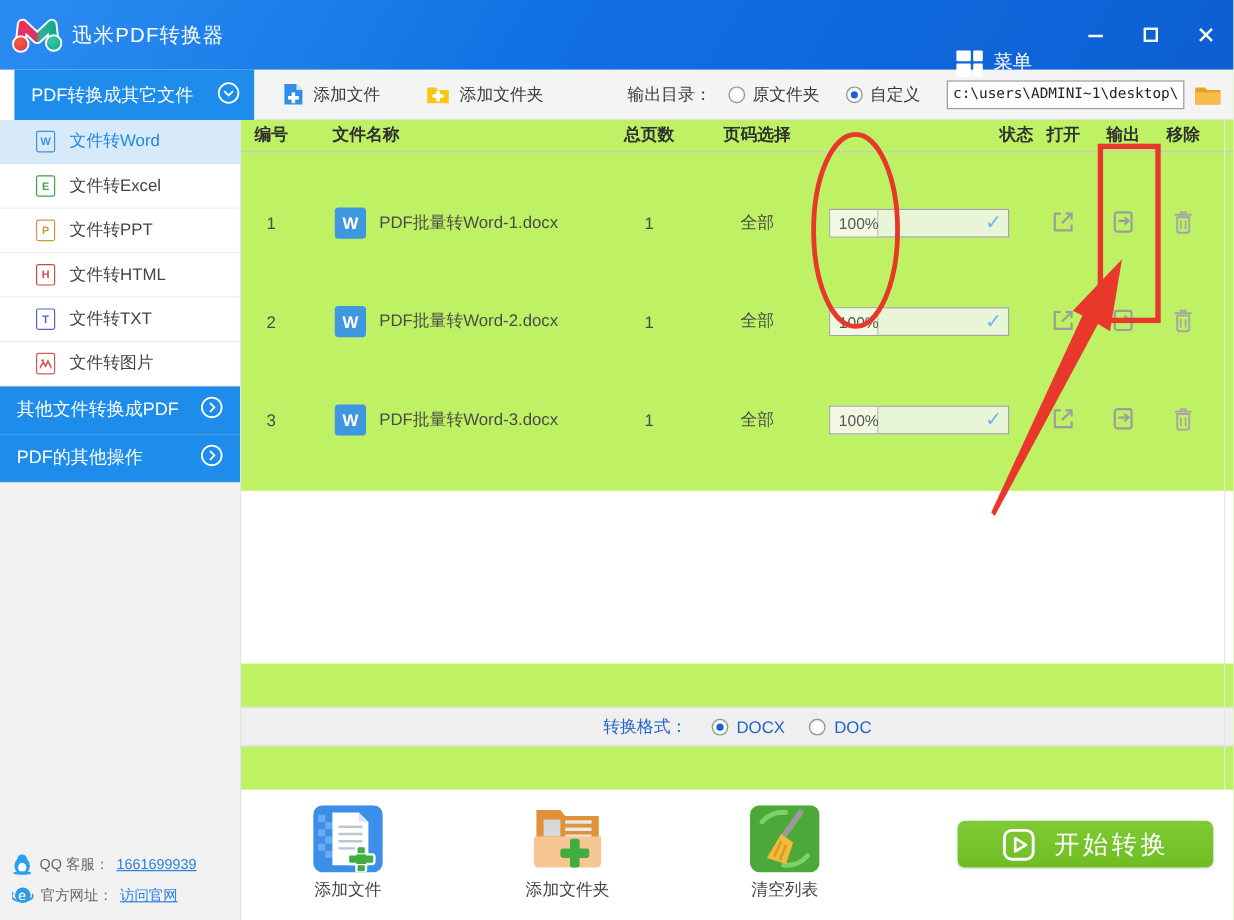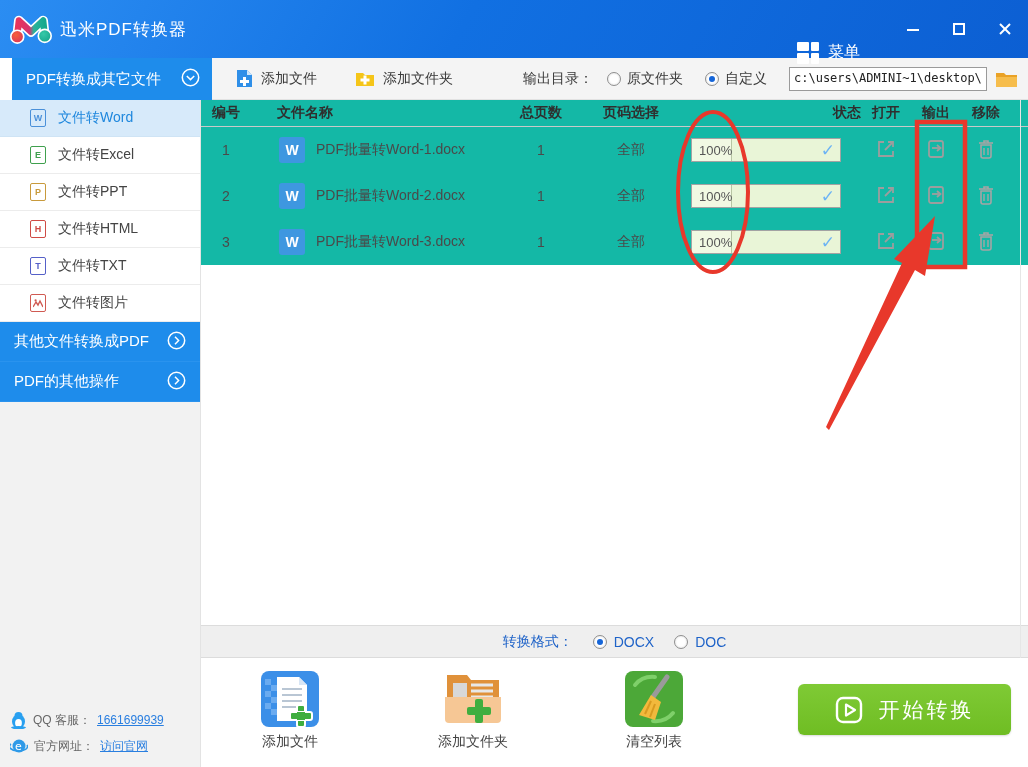--- a/index.html
+++ b/index.html
@@ -52,21 +52,21 @@
   .sb-item .lbl{color:inherit;}
   .sb-item:not(.selected) .lbl{color:#444;}
   .sb-section{height:40px;background:#1e8ceb;color:#fff;display:flex;align-items:center;
     padding:0 14px;font-size:15px;cursor:pointer;border-bottom:1px solid #2a93ee;justify-content:space-between;}
   .sb-section .chev{margin-left:auto;}
   .sb-rest{flex:1;background:#f2f2f2;position:relative;}
   .sb-footer{position:absolute;left:10px;bottom:12px;font-size:12px;color:#666;}
   .sb-footer .frow{display:flex;align-items:center;gap:6px;margin-top:8px;}
   .sb-footer a{color:#2a7fe0;text-decoration:underline;cursor:pointer;}
   
-  .main{flex:1;display:flex;flex-direction:column;border-left:1px solid #e3e3e3;background:#14b8a6;position:relative;}
+  .main{flex:1;display:flex;flex-direction:column;border-left:1px solid #e3e3e3;background:#bef264;position:relative;gap:36px;}
   .thead{height:27px;display:flex;align-items:center;border-bottom:1px solid #c9c9c9;
     font-size:14px;color:#2f2f2f;font-weight:700;}
   .col-no{width:50px;text-align:center;}
   .col-name{width:240px;text-align:left;padding-left:26px;}
   .col-pages{width:100px;text-align:center;}
   .col-range{width:80px;text-align:center;}
   .col-status{width:190px;text-align:right;}
   .col-open,.col-out,.col-del{width:50px;text-align:center;}
   .trow{height:46px;display:flex;align-items:center;font-size:14px;color:#4a4a4a;}
   .trow .col-name{display:flex;align-items:center;gap:11px;padding-left:28px;}
@@ -83,21 +83,21 @@
   
   .format-bar{height:33px;background:#efefef;border-top:1px solid #dcdcdc;border-bottom:1px solid #dcdcdc;
     display:flex;align-items:center;justify-content:center;gap:20px;font-size:14px;color:#1f63c8;}
   .fmt-opt{display:flex;align-items:center;gap:7px;cursor:pointer;}
   
   .bottom-bar{height:109px;background:#fff;position:relative;}
   .big-btn{position:absolute;width:74px;text-align:center;cursor:pointer;}
   .big-btn .blabel{font-size:14px;color:#444;margin-top:6px;display:block;}
   .big-btn svg{display:block;margin:0 auto;}
   .bb1{left:52px;top:13px;} .bb2{left:235px;top:13px;} .bb3{left:416px;top:13px;}
-  .start-btn{position:absolute;left:597px;top:26px;width:213px;height:51px;border-radius:6px;
+  .start-btn{position:absolute;left:597px;top:26px;width:213px;height:39px;border-radius:6px;
     background:linear-gradient(180deg,#7fca35,#6fbd23);display:flex;align-items:center;justify-content:center;
     gap:16px;color:#fff;font-size:21px;letter-spacing:3px;cursor:pointer;box-shadow:0 1px 2px rgba(0,0,0,.15);}
   
   .annot{position:absolute;left:0;top:0;width:1028px;height:767px;pointer-events:none;z-index:50;}
 </style>
 </head>
 <body>
 
 <div class="titlebar">
   <span class="logo">

